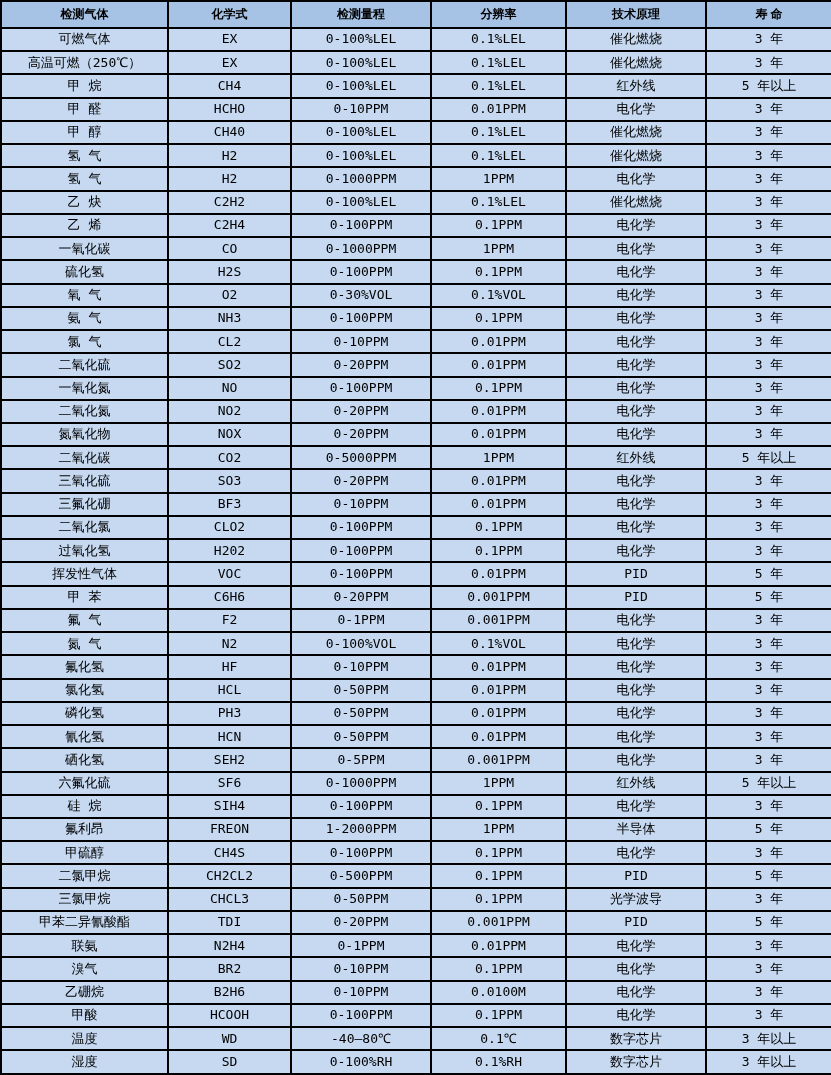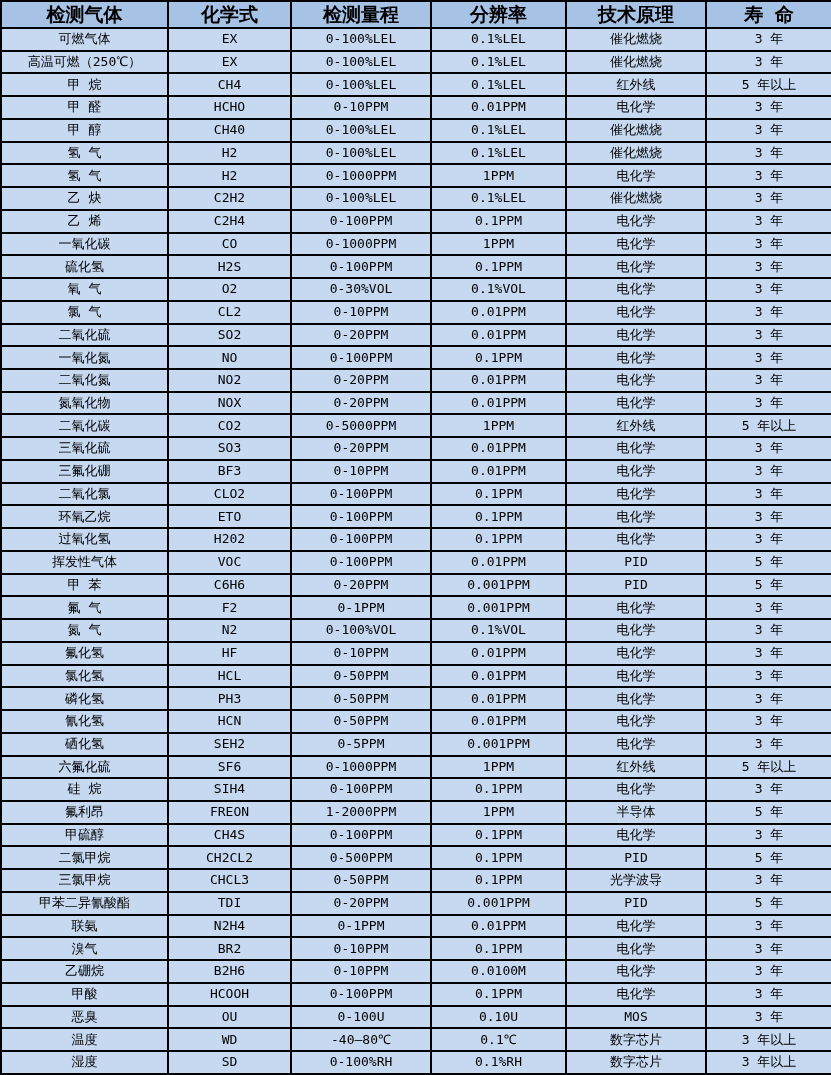--- a/index.html
+++ b/index.html
@@ -22,22 +22,23 @@
     padding: 0 2px;
     overflow: hidden;
     white-space: nowrap;
     color: #000000;
     font-size: 13px;
     line-height: 1.1;
   }
   table.gas-table thead th {
     background: #a6c2e4;
     font-weight: bold;
-    font-size: 19px;
+    font-size: 12px;
     height: 25px;
+    font-family: Liberation Serif, serif;
   }
   table.gas-table tbody td {
     background: #c6d9f1;
     font-weight: normal;
   }
   
   table.gas-table tbody td:first-child {
     font-size: 13px;
     text-align: center;
   }
@@ -166,20 +167,28 @@
 
   <tr>
     <td>氧 气</td>
     <td>O2</td>
     <td>0-30%VOL</td>
     <td>0.1%VOL</td>
     <td>电化学</td>
     <td>3 年</td>
   </tr>
 
+  <tr>
+    <td>氨 气</td>
+    <td>NH3</td>
+    <td>0-100PPM</td>
+    <td>0.1PPM</td>
+    <td>电化学</td>
+    <td>3 年</td>
+  </tr>
 
   <tr>
     <td>氯 气</td>
     <td>CL2</td>
     <td>0-10PPM</td>
     <td>0.01PPM</td>
     <td>电化学</td>
     <td>3 年</td>
   </tr>
 
@@ -249,28 +258,20 @@
 
   <tr>
     <td>二氧化氯</td>
     <td>CLO2</td>
     <td>0-100PPM</td>
     <td>0.1PPM</td>
     <td>电化学</td>
     <td>3 年</td>
   </tr>
 
-  <tr>
-    <td>环氧乙烷</td>
-    <td>ETO</td>
-    <td>0-100PPM</td>
-    <td>0.1PPM</td>
-    <td>电化学</td>
-    <td>3 年</td>
-  </tr>
 
   <tr>
     <td>过氧化氢</td>
     <td>H202</td>
     <td>0-100PPM</td>
     <td>0.1PPM</td>
     <td>电化学</td>
     <td>3 年</td>
   </tr>
 
@@ -448,28 +449,20 @@
 
   <tr>
     <td>甲酸</td>
     <td>HCOOH</td>
     <td>0-100PPM</td>
     <td>0.1PPM</td>
     <td>电化学</td>
     <td>3 年</td>
   </tr>
 
-  <tr>
-    <td>恶臭</td>
-    <td>OU</td>
-    <td>0-100U</td>
-    <td>0.10U</td>
-    <td>MOS</td>
-    <td>3 年</td>
-  </tr>
 
   <tr>
     <td>温度</td>
     <td>WD</td>
     <td>-40—80℃</td>
     <td>0.1℃</td>
     <td>数字芯片</td>
     <td>3 年以上</td>
   </tr>
 

